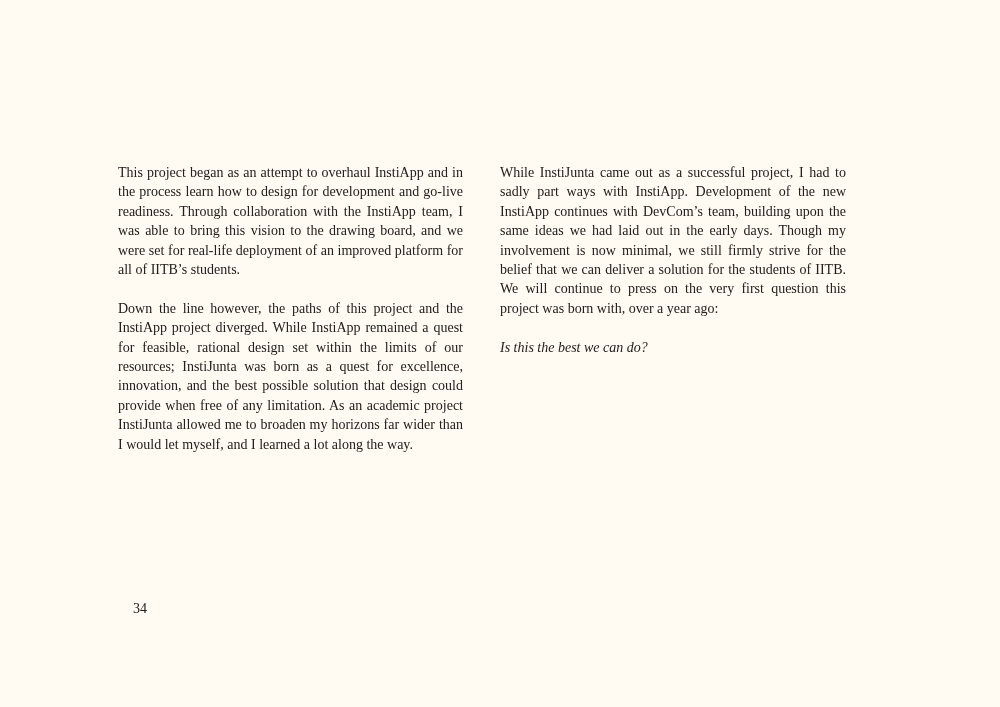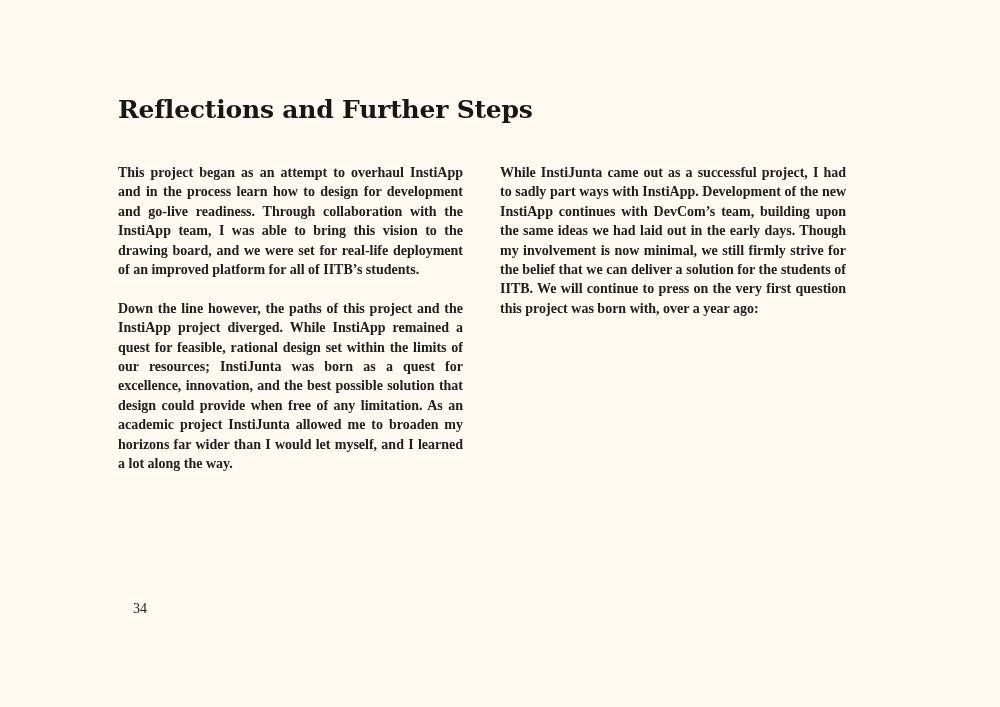--- a/index.html
+++ b/index.html
@@ -41,49 +41,48 @@
   .col {
     font-size: 14px;
     line-height: 19.4px;
     text-align: justify;
     hyphens: none;
   }
   .col-left  { width: 345px; }
   .col-right { width: 346px; }
   .col p {
     margin: 0 0 19.4px 0;
-    font-weight: bold;
   }
   .quote {
     font-style: italic;
     text-align: left;
   }
   .page-number {
     position: absolute;
     left: 133px;
     top: 601px;
     font-size: 14px;
     color: #21201D;
   }
 </style>
 </head>
 <body>
 
 <div class="page">
 
-  <h1 class="title">Reflections and Further Steps</h1>
 
   <div class="columns">
 
     <div class="col col-left">
       <p>This project began as an attempt to overhaul InstiApp and in the process learn how to design for development and go-live readiness. Through collaboration with the InstiApp team, I was able to bring this vision to the drawing board, and we were set for real-life deployment of an improved platform for all of IITB’s students.</p>
       <p>Down the line however, the paths of this project and the InstiApp project diverged. While InstiApp remained a quest for feasible, rational design set within the limits of our resources; InstiJunta was born as a quest for excellence, innovation, and the best possible solution that design could provide when free of any limitation. As an academic project InstiJunta allowed me to broaden my horizons far wider than I would let myself, and I learned a lot along the way.</p>
     </div>
 
     <div class="col col-right">
       <p>While InstiJunta came out as a successful project, I had to sadly part ways with InstiApp. Development of the new InstiApp continues with DevCom’s team, building upon the same ideas we had laid out in the early days. Though my involvement is now minimal, we still firmly strive for the belief that we can deliver a solution for the students of IITB. We will continue to press on the very first question this project was born with, over a year ago:</p>
+      <p class="quote">Is this the best we can do?</p>
     </div>
 
   </div>
 
   <div class="page-number">34</div>
 
 </div>
 
 </body></html>

